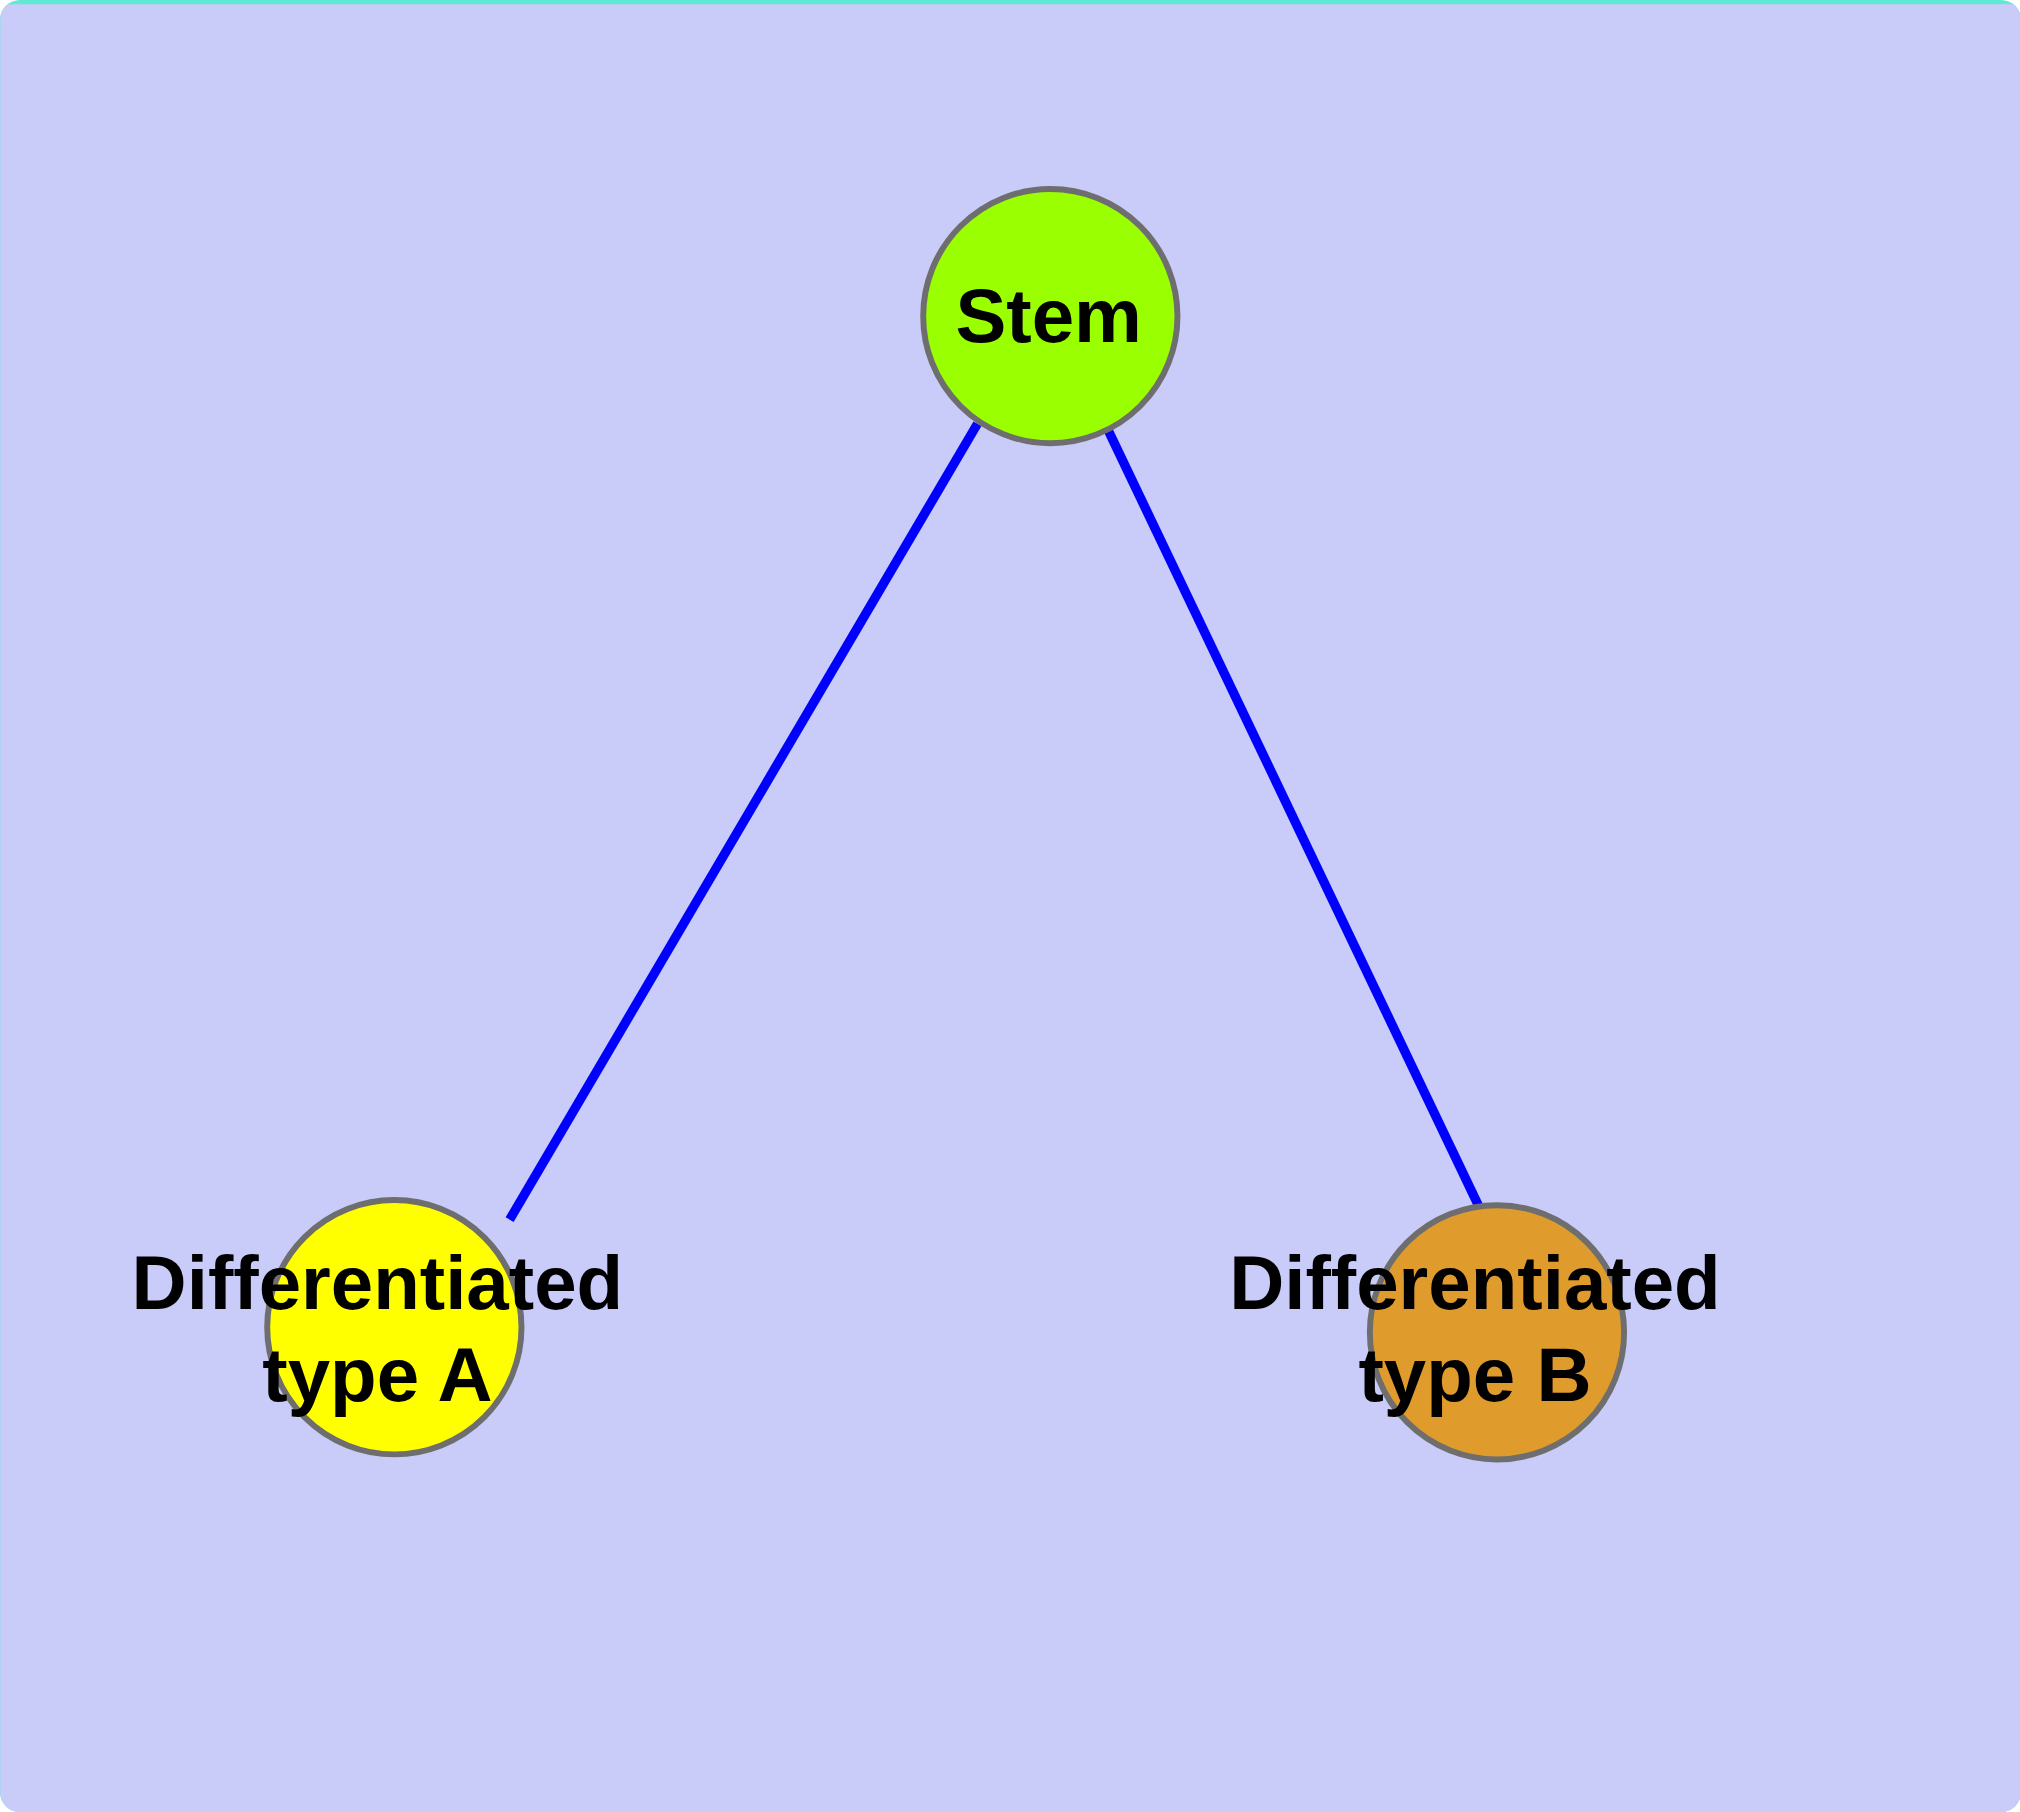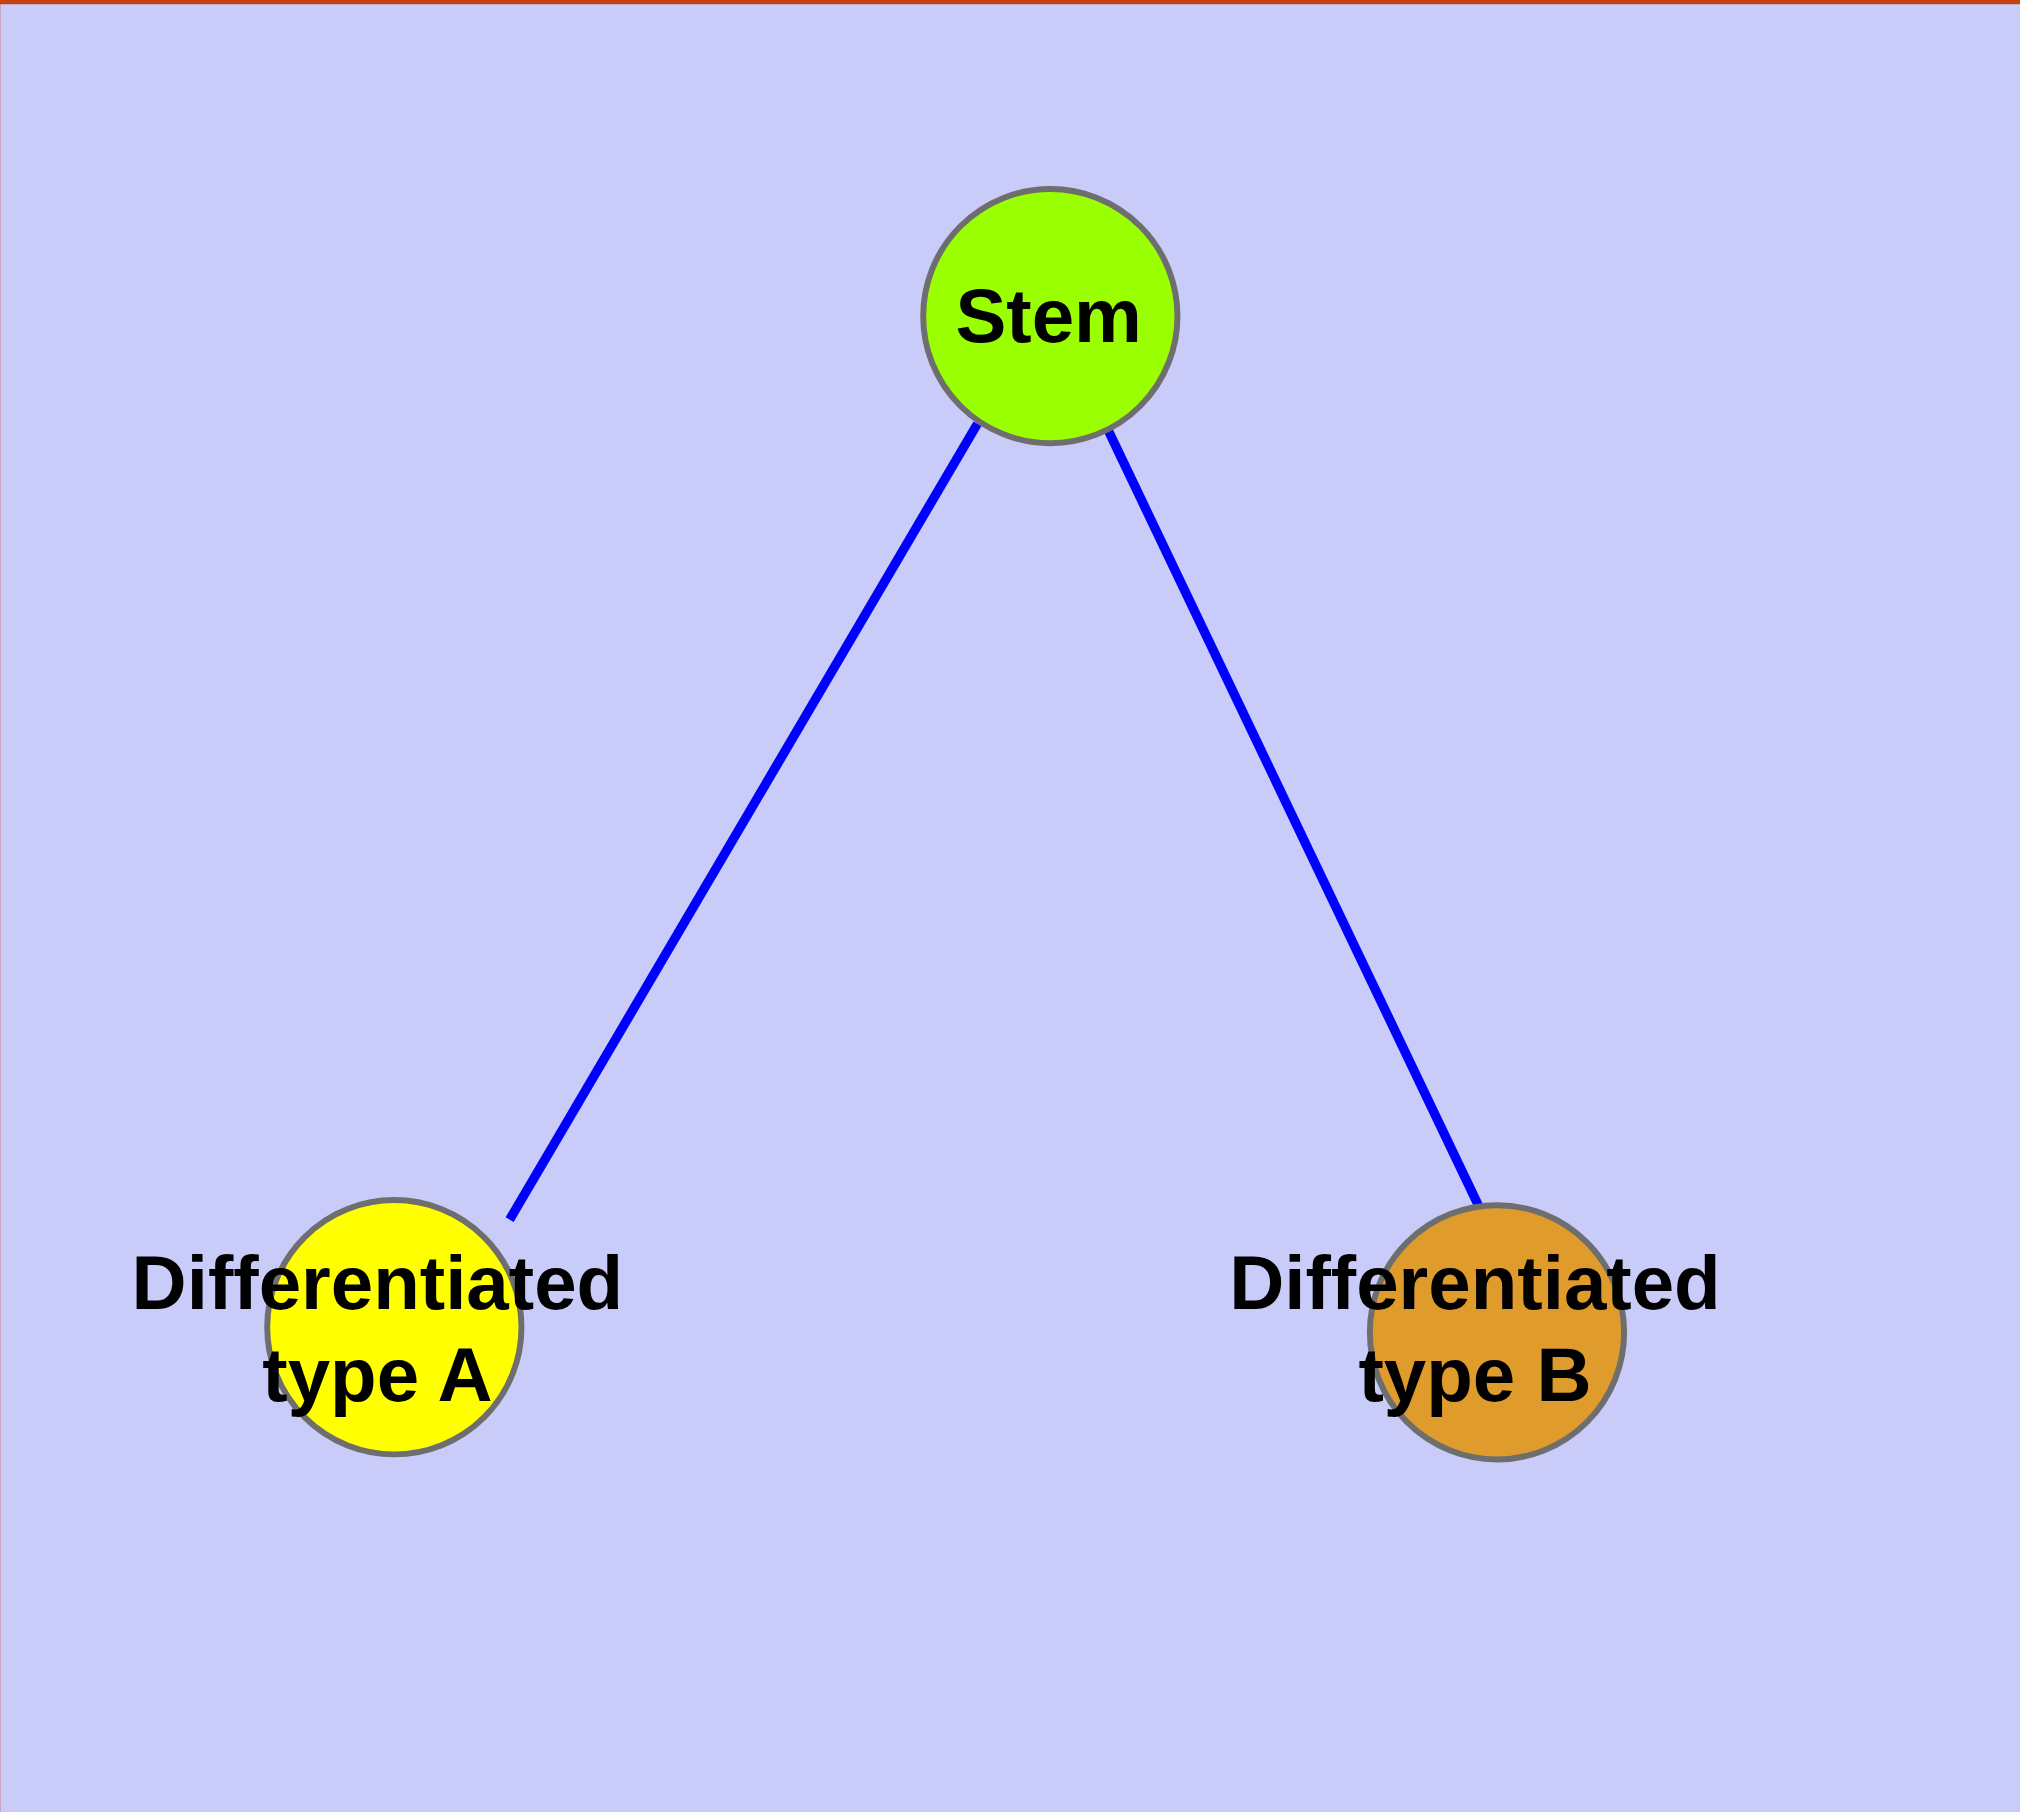--- a/index.html
+++ b/index.html
@@ -30,21 +30,21 @@
     font-family: "Liberation Sans", sans-serif;
     font-weight: bold;
     fill: #000000;
     text-anchor: middle;
     dominant-baseline: alphabetic;
   }
 </style>
 </head>
 <body>
 
-<div id="canvas-wrap" style="background: #c2410c;">
+<div id="canvas-wrap" style="background: #5eead4; border-radius: 20px;">
   <svg id="graph-svg" viewBox="0 0 2384 2138" xmlns="http://www.w3.org/2000/svg">
 
     <rect id="plot-bg" x="0" y="5" width="2384" height="2133" fill="#c9cbf9"></rect>
 
     <g id="edges-layer">
         <line x1="1153" y1="500" x2="601" y2="1439" stroke="#0000ff" stroke-width="11" stroke-linecap="butt"></line>
         <line x1="1305" y1="503" x2="1753" y2="1441" stroke="#0000ff" stroke-width="11" stroke-linecap="butt"></line>
       </g>
     <g id="nodes-layer">
         <circle cx="1239" cy="373" r="150" fill="#9aff00" stroke="#6e6e6e" stroke-width="7"></circle>

